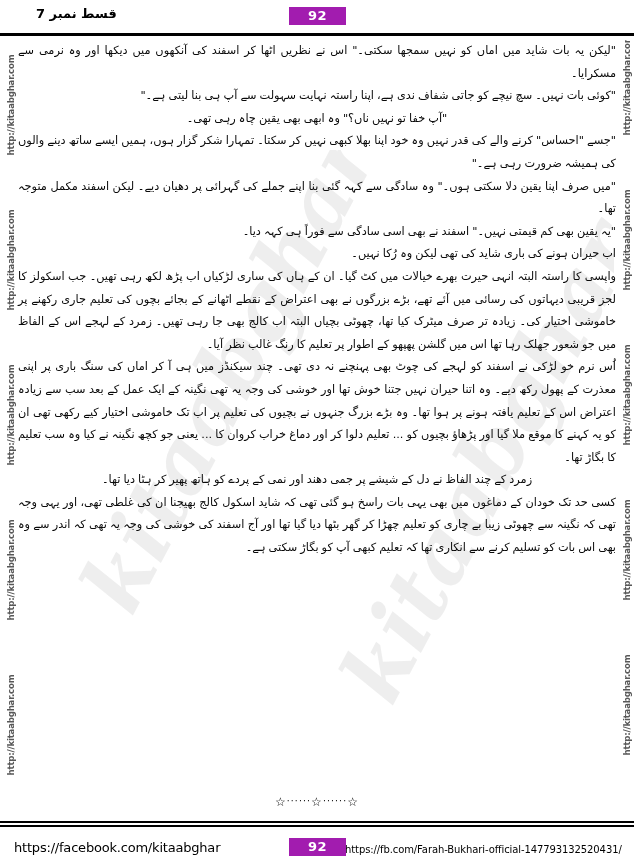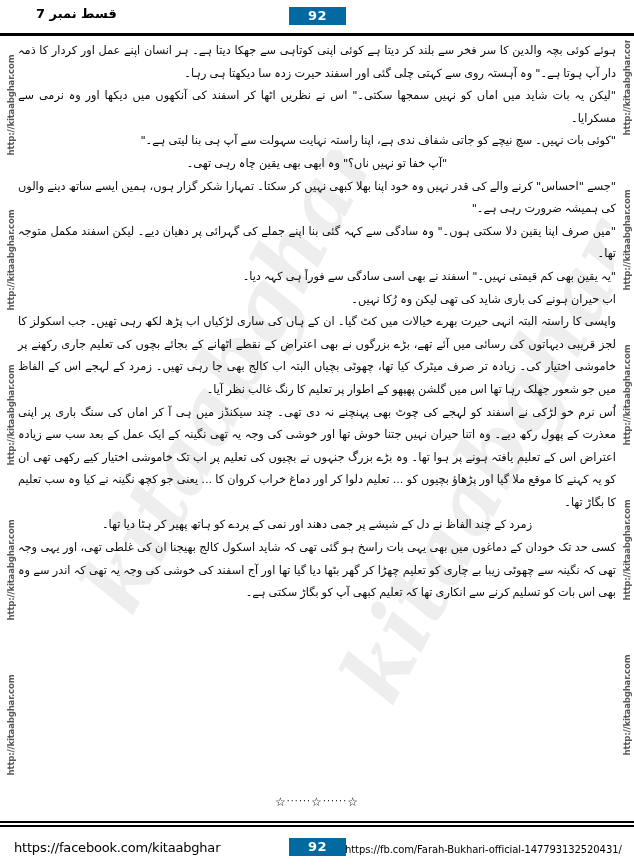--- a/index.html
+++ b/index.html
@@ -48,21 +48,21 @@
     font-family: "DejaVu Sans", sans-serif;
     font-size: 13px;
     font-weight: 700;
     color: #000;
     direction: rtl;
     white-space: nowrap;
     letter-spacing: -0.3px;
   }
   .page-badge {
     position: absolute;
-    background: #0369a1;
+    background: #a21caf;
     color: #ffffff;
     font-family: "DejaVu Sans", sans-serif;
     font-size: 13px;
     font-weight: 700;
     text-align: center;
     line-height: 18px;
     letter-spacing: 0.5px;
   }
   #badge-top {
     top: 7px;
@@ -260,21 +260,20 @@
     <span class="w2">kitaabghar</span>
   </div>
 
   <div id="header">
     <div class="hdr-episode">قسط نمبر 7</div>
     <div class="page-badge" id="badge-top">92</div>
   </div>
   <div id="hdr-rule"></div>
 
   <div id="body-area">
-    <p class="para last-right">ہوئے کوئی بچہ والدین کا سر فخر سے بلند کر دیتا ہے کوئی اپنی کوتاہی سے جھکا دیتا ہے۔ ہر انسان اپنے عمل اور کردار کا ذمہ دار آپ ہوتا ہے۔" وہ آہستہ روی سے کہتی چلی گئی اور اسفند حیرت زدہ سا دیکھتا ہی رہا۔</p>
     <p class="para last-right">"لیکن یہ بات شاید میں اماں کو نہیں سمجھا سکتی۔" اس نے نظریں اٹھا کر اسفند کی آنکھوں میں دیکھا اور وہ نرمی سے مسکرایا۔</p>
     <p class="para last-right">"کوئی بات نہیں۔ سچ نیچے کو جاتی شفاف ندی ہے، اپنا راستہ نہایت سہولت سے آپ ہی بنا لیتی ہے۔"</p>
     <p class="para centered-last">"آپ خفا تو نہیں ناں؟" وہ ابھی بھی یقین چاہ رہی تھی۔</p>
     <p class="para last-right">"جسے "احساس" کرنے والے کی قدر نہیں وہ خود اپنا بھلا کبھی نہیں کر سکتا۔ تمہارا شکر گزار ہوں، ہمیں ایسے ساتھ دینے والوں کی ہمیشہ ضرورت رہی ہے۔"</p>
     <p class="para last-right">"میں صرف اپنا یقین دلا سکتی ہوں۔" وہ سادگی سے کہہ گئی بنا اپنے جملے کی گہرائی پر دھیان دیے۔ لیکن اسفند مکمل متوجہ تھا۔</p>
     <p class="para last-right">"یہ یقین بھی کم قیمتی نہیں۔" اسفند نے بھی اسی سادگی سے فوراً ہی کہہ دیا۔</p>
     <p class="para last-right">اب حیران ہونے کی باری شاید کی تھی لیکن وہ رُکا نہیں۔</p>
     <p class="para last-right">واپسی کا راستہ البتہ انہی حیرت بھرے خیالات میں کٹ گیا۔ ان کے ہاں کی ساری لڑکیاں اب پڑھ لکھ رہی تھیں۔ جب اسکولز کا لجز قریبی دیہاتوں کی رسائی میں آئے تھے، بڑے بزرگوں نے بھی اعتراض کے نقطے اٹھانے کے بجائے بچوں کی تعلیم جاری رکھنے پر خاموشی اختیار کی۔ زیادہ تر صرف میٹرک کیا تھا، چھوٹی بچیاں البتہ اب کالج بھی جا رہی تھیں۔ زمرد کے لہجے اس کے الفاظ میں جو شعور جھلک رہا تھا اس میں گلشن پھپھو کے اطوار پر تعلیم کا رنگ غالب نظر آیا۔</p>
     <p class="para last-right">اُس نرم خو لڑکی نے اسفند کو لہجے کی چوٹ بھی پہنچنے نہ دی تھی۔ چند سیکنڈز میں ہی آ کر اماں کی سنگ باری پر اپنی معذرت کے پھول رکھ دیے۔ وہ اتنا حیران نہیں جتنا خوش تھا اور خوشی کی وجہ یہ تھی نگینہ کے ایک عمل کے بعد سب سے زیادہ اعتراض اس کے تعلیم یافتہ ہونے پر ہوا تھا۔ وہ بڑے بزرگ جنہوں نے بچیوں کی تعلیم پر اب تک خاموشی اختیار کیے رکھی تھی ان کو یہ کہنے کا موقع ملا گیا اور پڑھاؤ بچیوں کو ... تعلیم دلوا کر اور دماغ خراب کروان کا ... یعنی جو کچھ نگینہ نے کیا وہ سب تعلیم کا بگاڑ تھا۔</p>
     <p class="para centered-last">زمرد کے چند الفاظ نے دل کے شیشے پر جمی دھند اور نمی کے پردے کو ہاتھ پھیر کر ہٹا دیا تھا۔</p>

